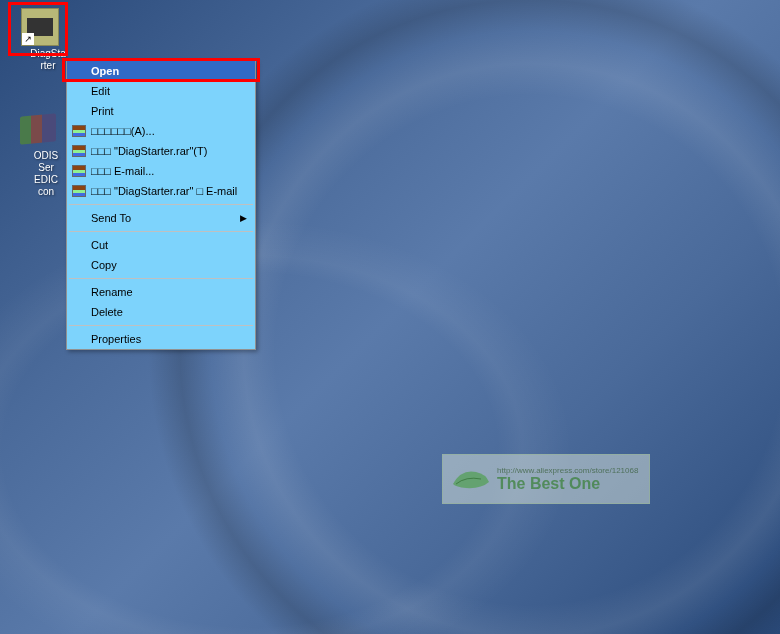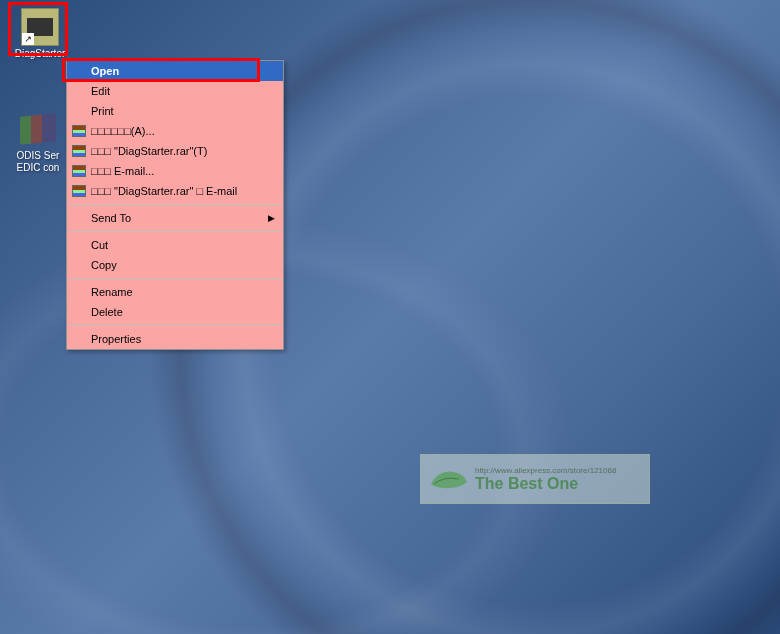--- a/index.html
+++ b/index.html
@@ -50,20 +50,21 @@
       margin: 0 auto 2px;
       display: flex;
       align-items: center;
       justify-content: center;
       position: relative;
     }
     .desktop-icon .label {
       text-shadow: 1px 1px 2px rgba(0,0,0,0.5);
       line-height: 1.2;
       word-wrap: break-word;
+      margin-left: 16px;
     }
     
     .icon-diagstarter {
       top: 8px;
       left: 14px;
     }
     .icon-diagstarter .icon-box {
       background: #b8b878;
       border: 1px solid #888858;
     }
@@ -115,22 +116,22 @@
       height: 24px;
       border: 3px solid #ff0000;
       z-index: 15;
       pointer-events: none;
     }
     
     .context-menu {
       position: absolute;
       top: 60px;
       left: 66px;
-      width: 218px;
-      background: #fca5a5;
+      width: 190px;
+      background: #7dd3fc;
       border: 1px solid #919191;
       box-shadow: 2px 2px 4px rgba(0,0,0,0.3);
       z-index: 10;
     }
     .menu-item {
       display: flex;
       align-items: center;
       padding: 3px 8px 3px 4px;
       cursor: pointer;
       font-size: 11px;
@@ -163,21 +164,21 @@
       width: 14px;
       height: 12px;
       background: linear-gradient(to bottom, #8b4513 0 40%, #90ee90 40% 70%, #4169e1 70% 100%);
       border: 1px solid #666;
     }
     
     .watermark {
       position: absolute;
       bottom: 130px;
       right: 130px;
-      width: 230px;
+      width: 208px;
       height: 50px;
       background: rgba(220,230,220,0.5);
       border: 1px solid rgba(150,180,150,0.6);
       display: flex;
       align-items: center;
       padding: 20px 8px;
       z-index: 3;
     }
     .watermark .leaf {
       width: 40px;

